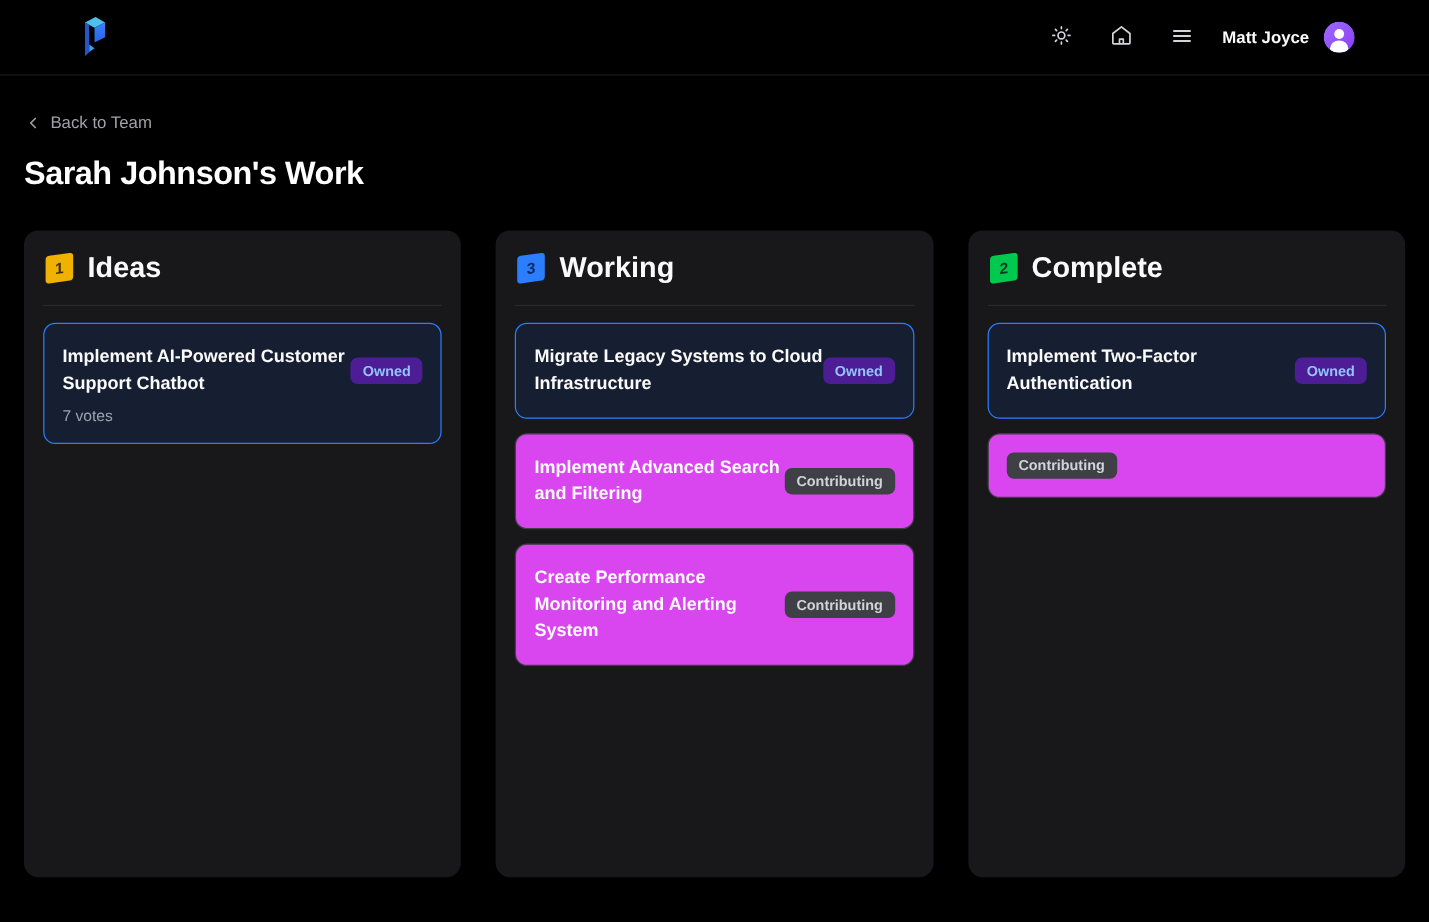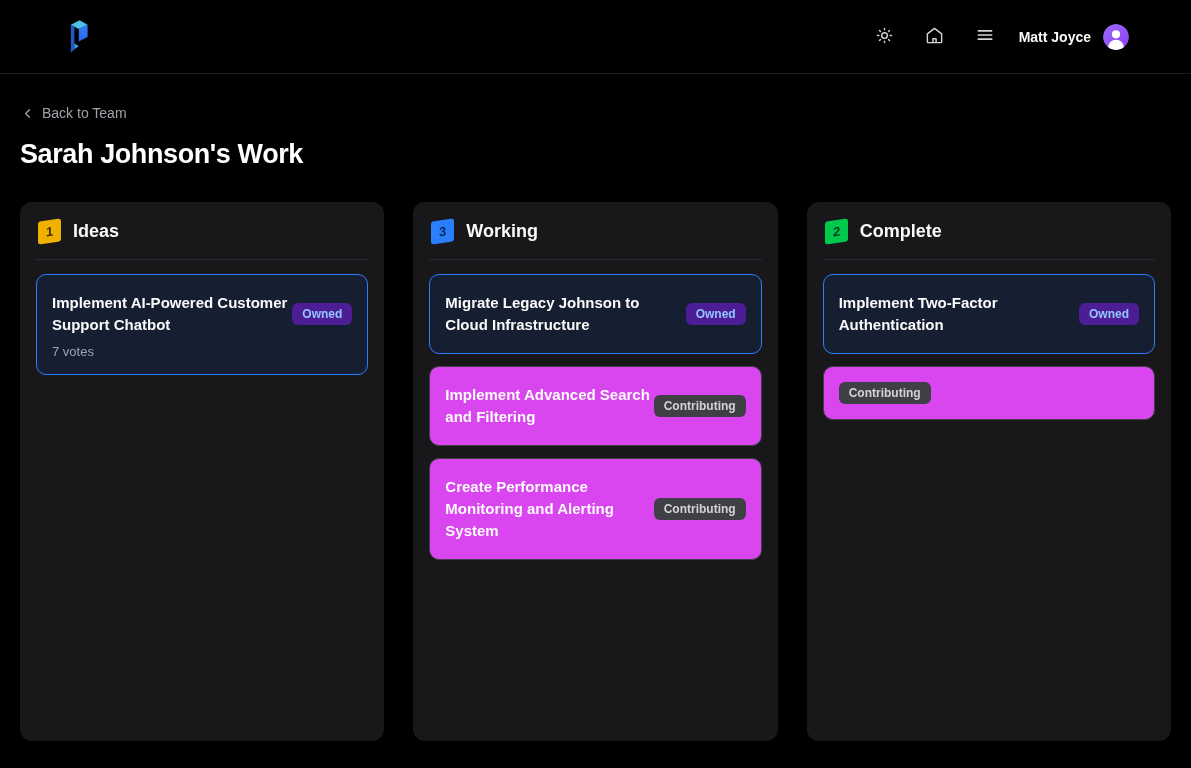--- a/index.html
+++ b/index.html
@@ -5,21 +5,21 @@
   * { margin:0; padding:0; box-sizing:border-box; }
   html,body { width:1191px; height:768px; }
   body {
     background:#000;
     color:#fff;
     font-family:"Liberation Sans", sans-serif;
     overflow:hidden;
   }
   
   .app-header {
-    height:74px;
+    height:63px;
     display:flex; align-items:center; justify-content:space-between;
     padding:0 62px;
     border-bottom:1px solid #1c1c20;
     background:#000;
   }
   .logo { width:30px; height:40px; cursor:pointer; }
   .header-right { display:flex; align-items:center; }
   .icon-btn {
     width:36px; height:36px; border:none; background:transparent;
     display:flex; align-items:center; justify-content:center;
@@ -53,21 +53,21 @@
     display:flex; flex-direction:column;
   }
   .column-header { display:flex; align-items:center; gap:12px; padding:2px 0 0 2px; }
   .count-badge {
     width:23px; height:23px;
     display:flex; align-items:center; justify-content:center;
     font-size:13px; font-weight:700;
     border-radius:3px;
     transform:skewY(-8deg);
   }
-  .column-title { font-size:18px; font-weight:700; color:#fafafa; }
+  .column-title { font-size:24px; font-weight:700; color:#fafafa; }
   .column-divider {
     border:none; border-top:1px solid #2a2a2e;
     margin:16px 0 14px 0;
   }
   .card-list { display:flex; flex-direction:column; gap:12px; }
 
   .card { border-radius:10px; padding:15px 15px; cursor:pointer; }
   .card.owned { background:#161e32; border:1px solid #2b7fff; }
   .card.contributing { background:#d946ef; border:1px solid #3f3f46; }
   .card-row { display:flex; align-items:center; }
@@ -179,21 +179,21 @@
 
   <section class="column">
     <div class="column-header">
       <span class="count-badge" style="background: rgb(43, 127, 255); color: rgb(10, 42, 102);">3</span>
       <h2 class="column-title">Working</h2>
     </div>
     <hr class="column-divider">
     <div class="card-list">
   <article class="card owned">
     <div class="card-row">
-      <h3 class="card-title">Migrate Legacy Johnson to Cloud Infrastructure</h3>
+      <h3 class="card-title">Migrate Legacy Systems to Cloud Infrastructure</h3>
       <span class="card-badge owned">Owned</span>
     </div>
 
   </article>
 
   <article class="card contributing">
     <div class="card-row">
       <h3 class="card-title">Implement Advanced Search and Filtering</h3>
       <span class="card-badge contributing">Contributing</span>
     </div>

